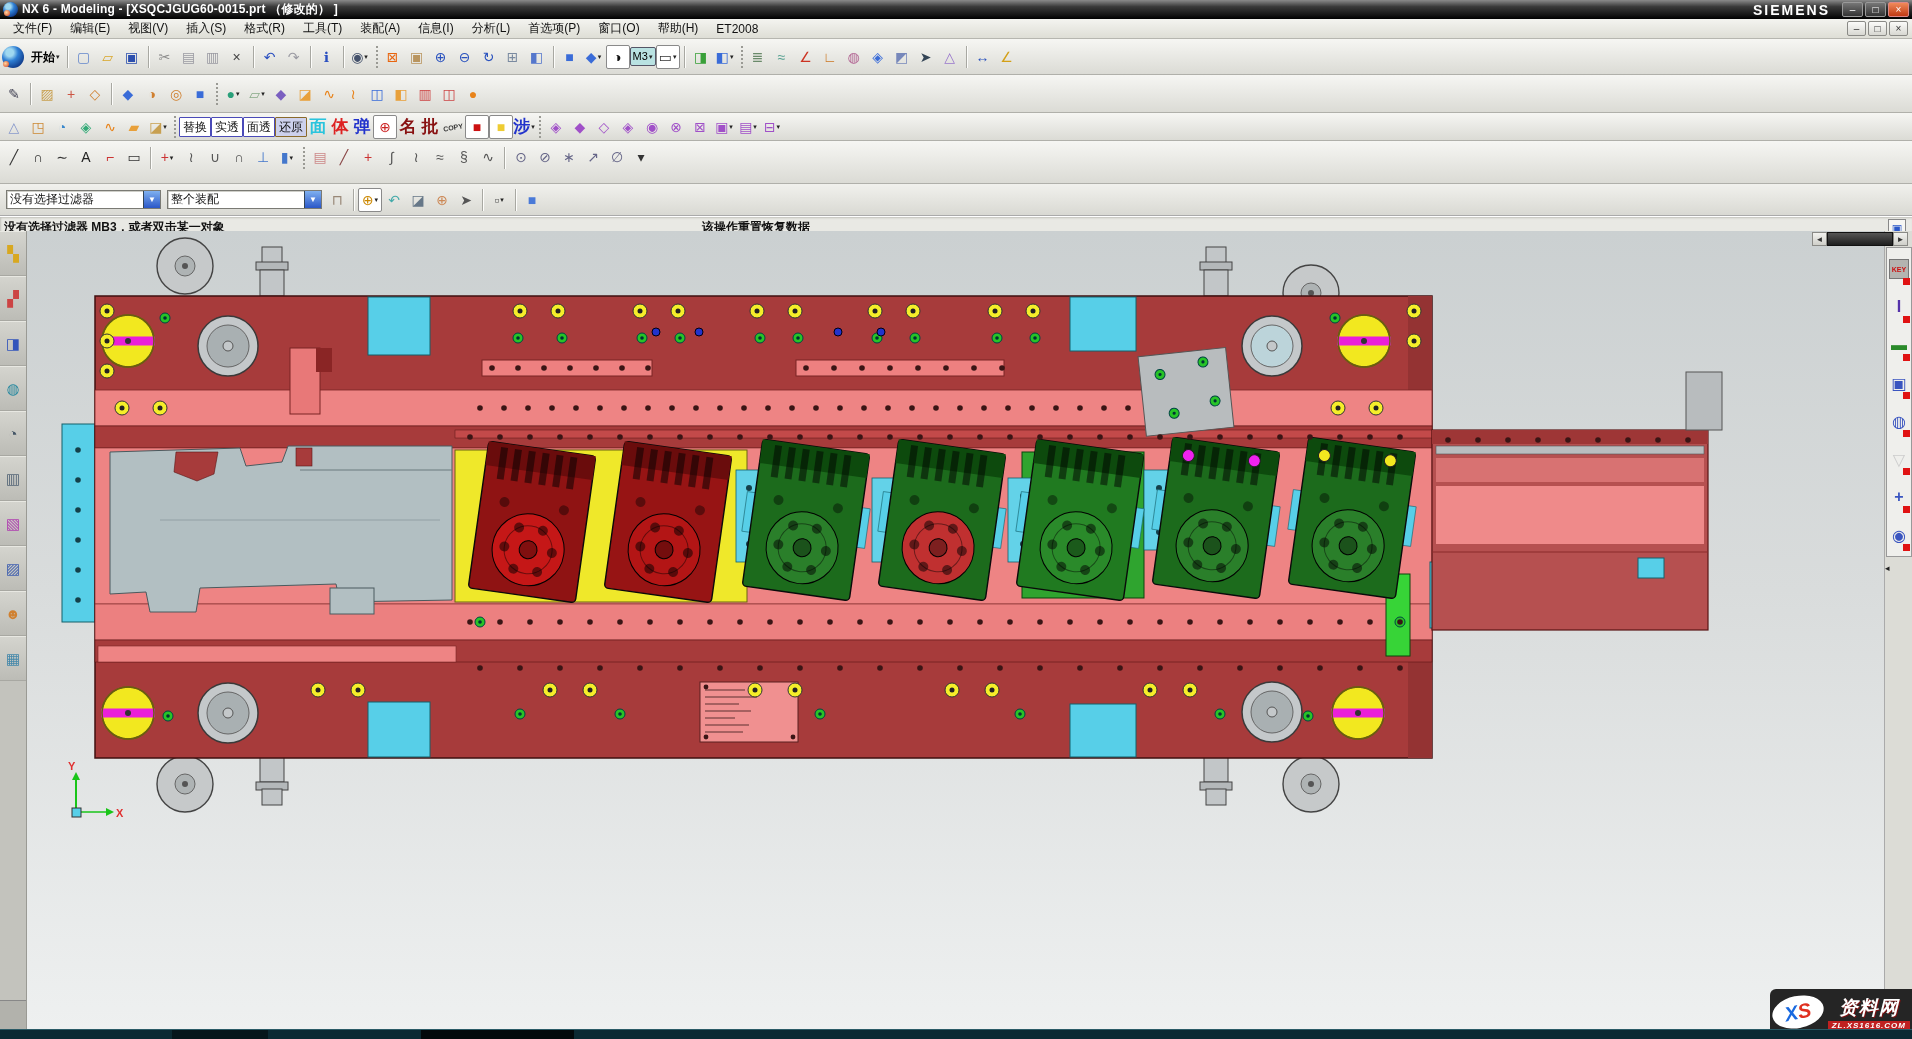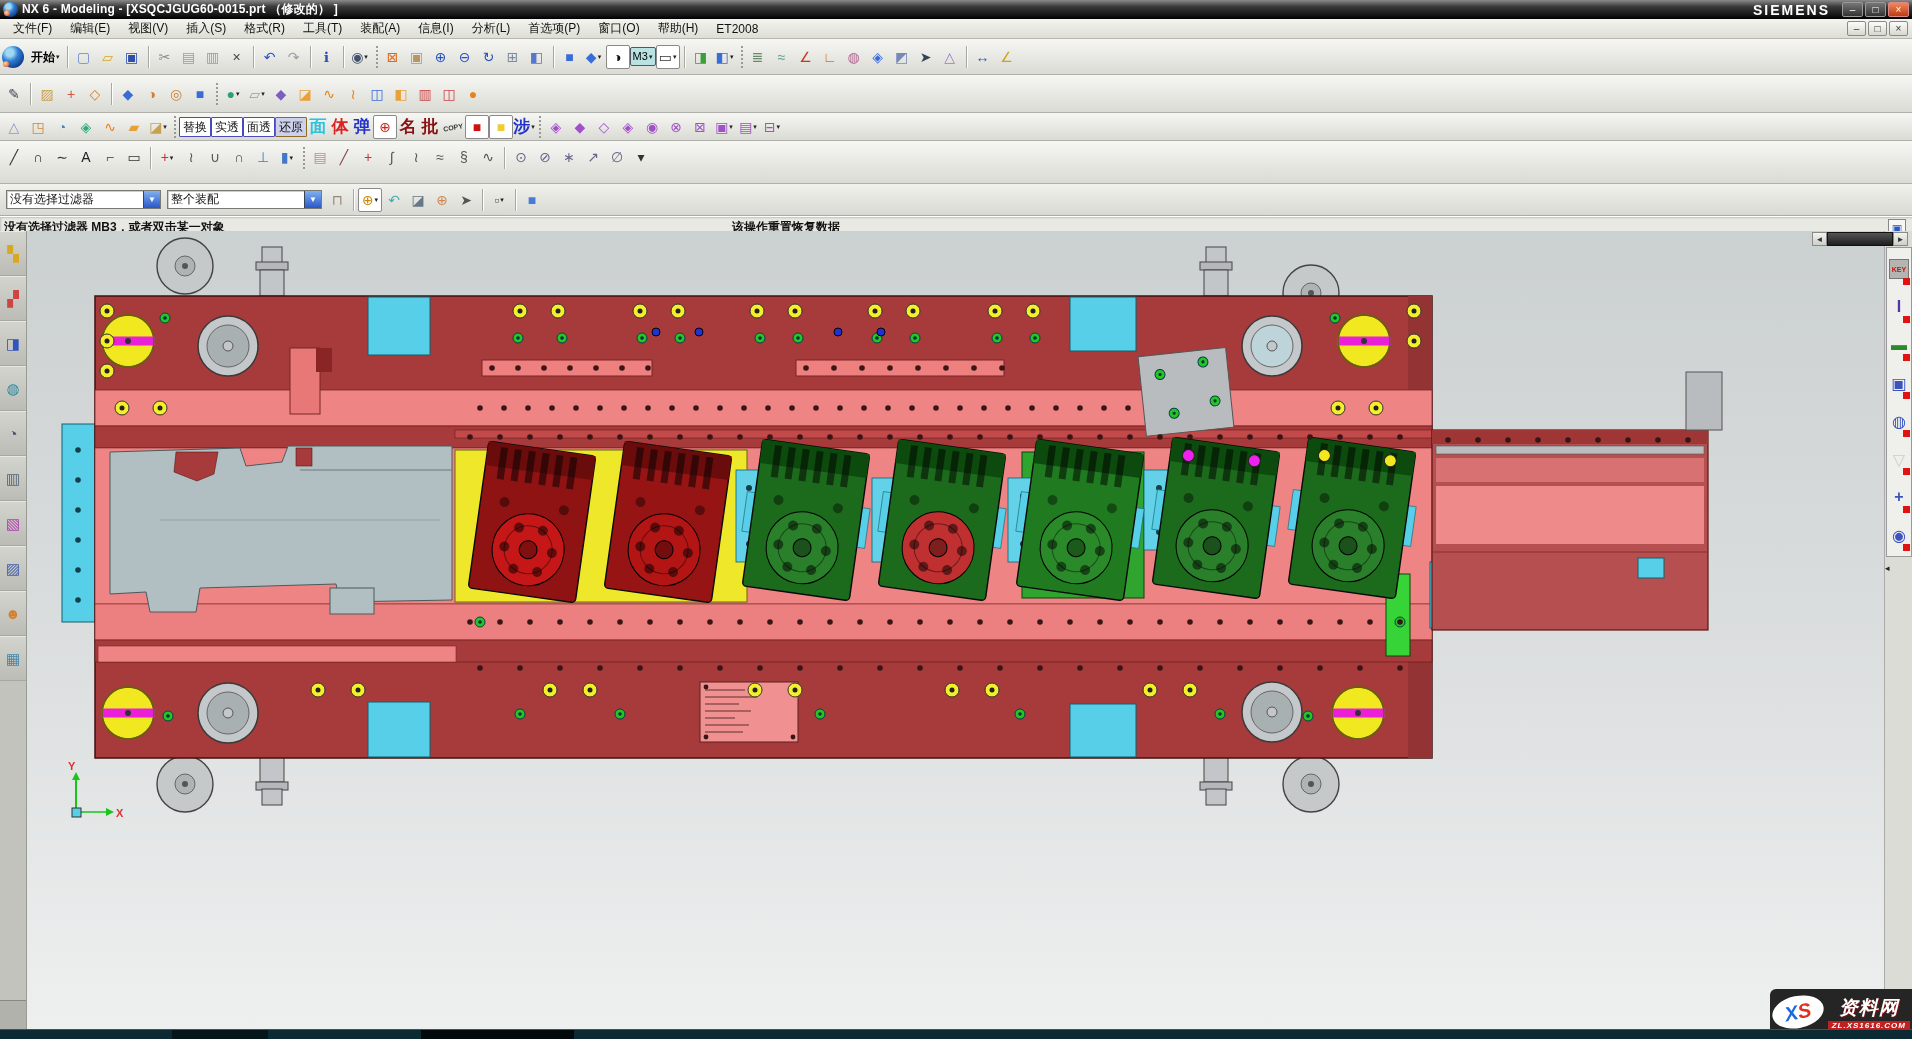--- a/index.html
+++ b/index.html
@@ -55,21 +55,21 @@
     border:1px solid #7a7a74;box-shadow:inset 1px 1px 0 #cfcfc9;}
   .dd-field .val{flex:1;font-size:12px;padding:0 3px;color:#111;white-space:nowrap;overflow:hidden;}
   .dd-btn{width:17px;height:17px;display:flex;align-items:center;justify-content:center;color:#fff;font-size:8px;
     background:linear-gradient(#7fb0f0,#2a57c8);border-left:1px solid #345;}
 
   
   .promptbar{height:23px;background:#e9e9e4;border-top:1px solid #fff;border-bottom:1px solid #9a9a94;
     display:flex;align-items:center;position:relative;padding:0 4px;
     box-shadow:inset 1px 1px 2px #c2c2bc;}
   .prompt-left{font-size:12px;font-weight:bold;color:#111;white-space:nowrap;}
-  .prompt-center{position:absolute;left:732px;font-size:12px;font-weight:bold;color:#111;white-space:nowrap;}
+  .prompt-center{position:absolute;left:702px;font-size:12px;font-weight:bold;color:#111;white-space:nowrap;}
   .maxdisp{position:absolute;right:6px;top:2px;width:18px;height:18px;border:1px solid #888;
     background:#f6f6f3;display:flex;align-items:center;justify-content:center;font-size:11px;color:#2a57c8;}
 
   
   .workarea{position:absolute;top:231px;left:0;right:0;height:798px;display:flex;}
   .resbar{width:27px;background:#c3c3bd;border-right:1px solid #9a9a94;display:flex;flex-direction:column;position:relative;}
   .res-item{width:26px;height:45px;display:flex;align-items:center;justify-content:center;font-size:15px;
     border-bottom:1px solid #a8a8a2;border-top:1px solid #e8e8e2;background:linear-gradient(#d4d4ce,#bcbcb6);}
   .resbar::after{content:"";position:absolute;bottom:0;left:0;width:26px;height:28px;background:#b2b2ac;border-top:1px solid #888;}
   .viewport{position:relative;flex:1;background:linear-gradient(180deg,#cbd0d1 0%,#d9dcdc 45%,#eef0f0 100%);overflow:hidden;}

